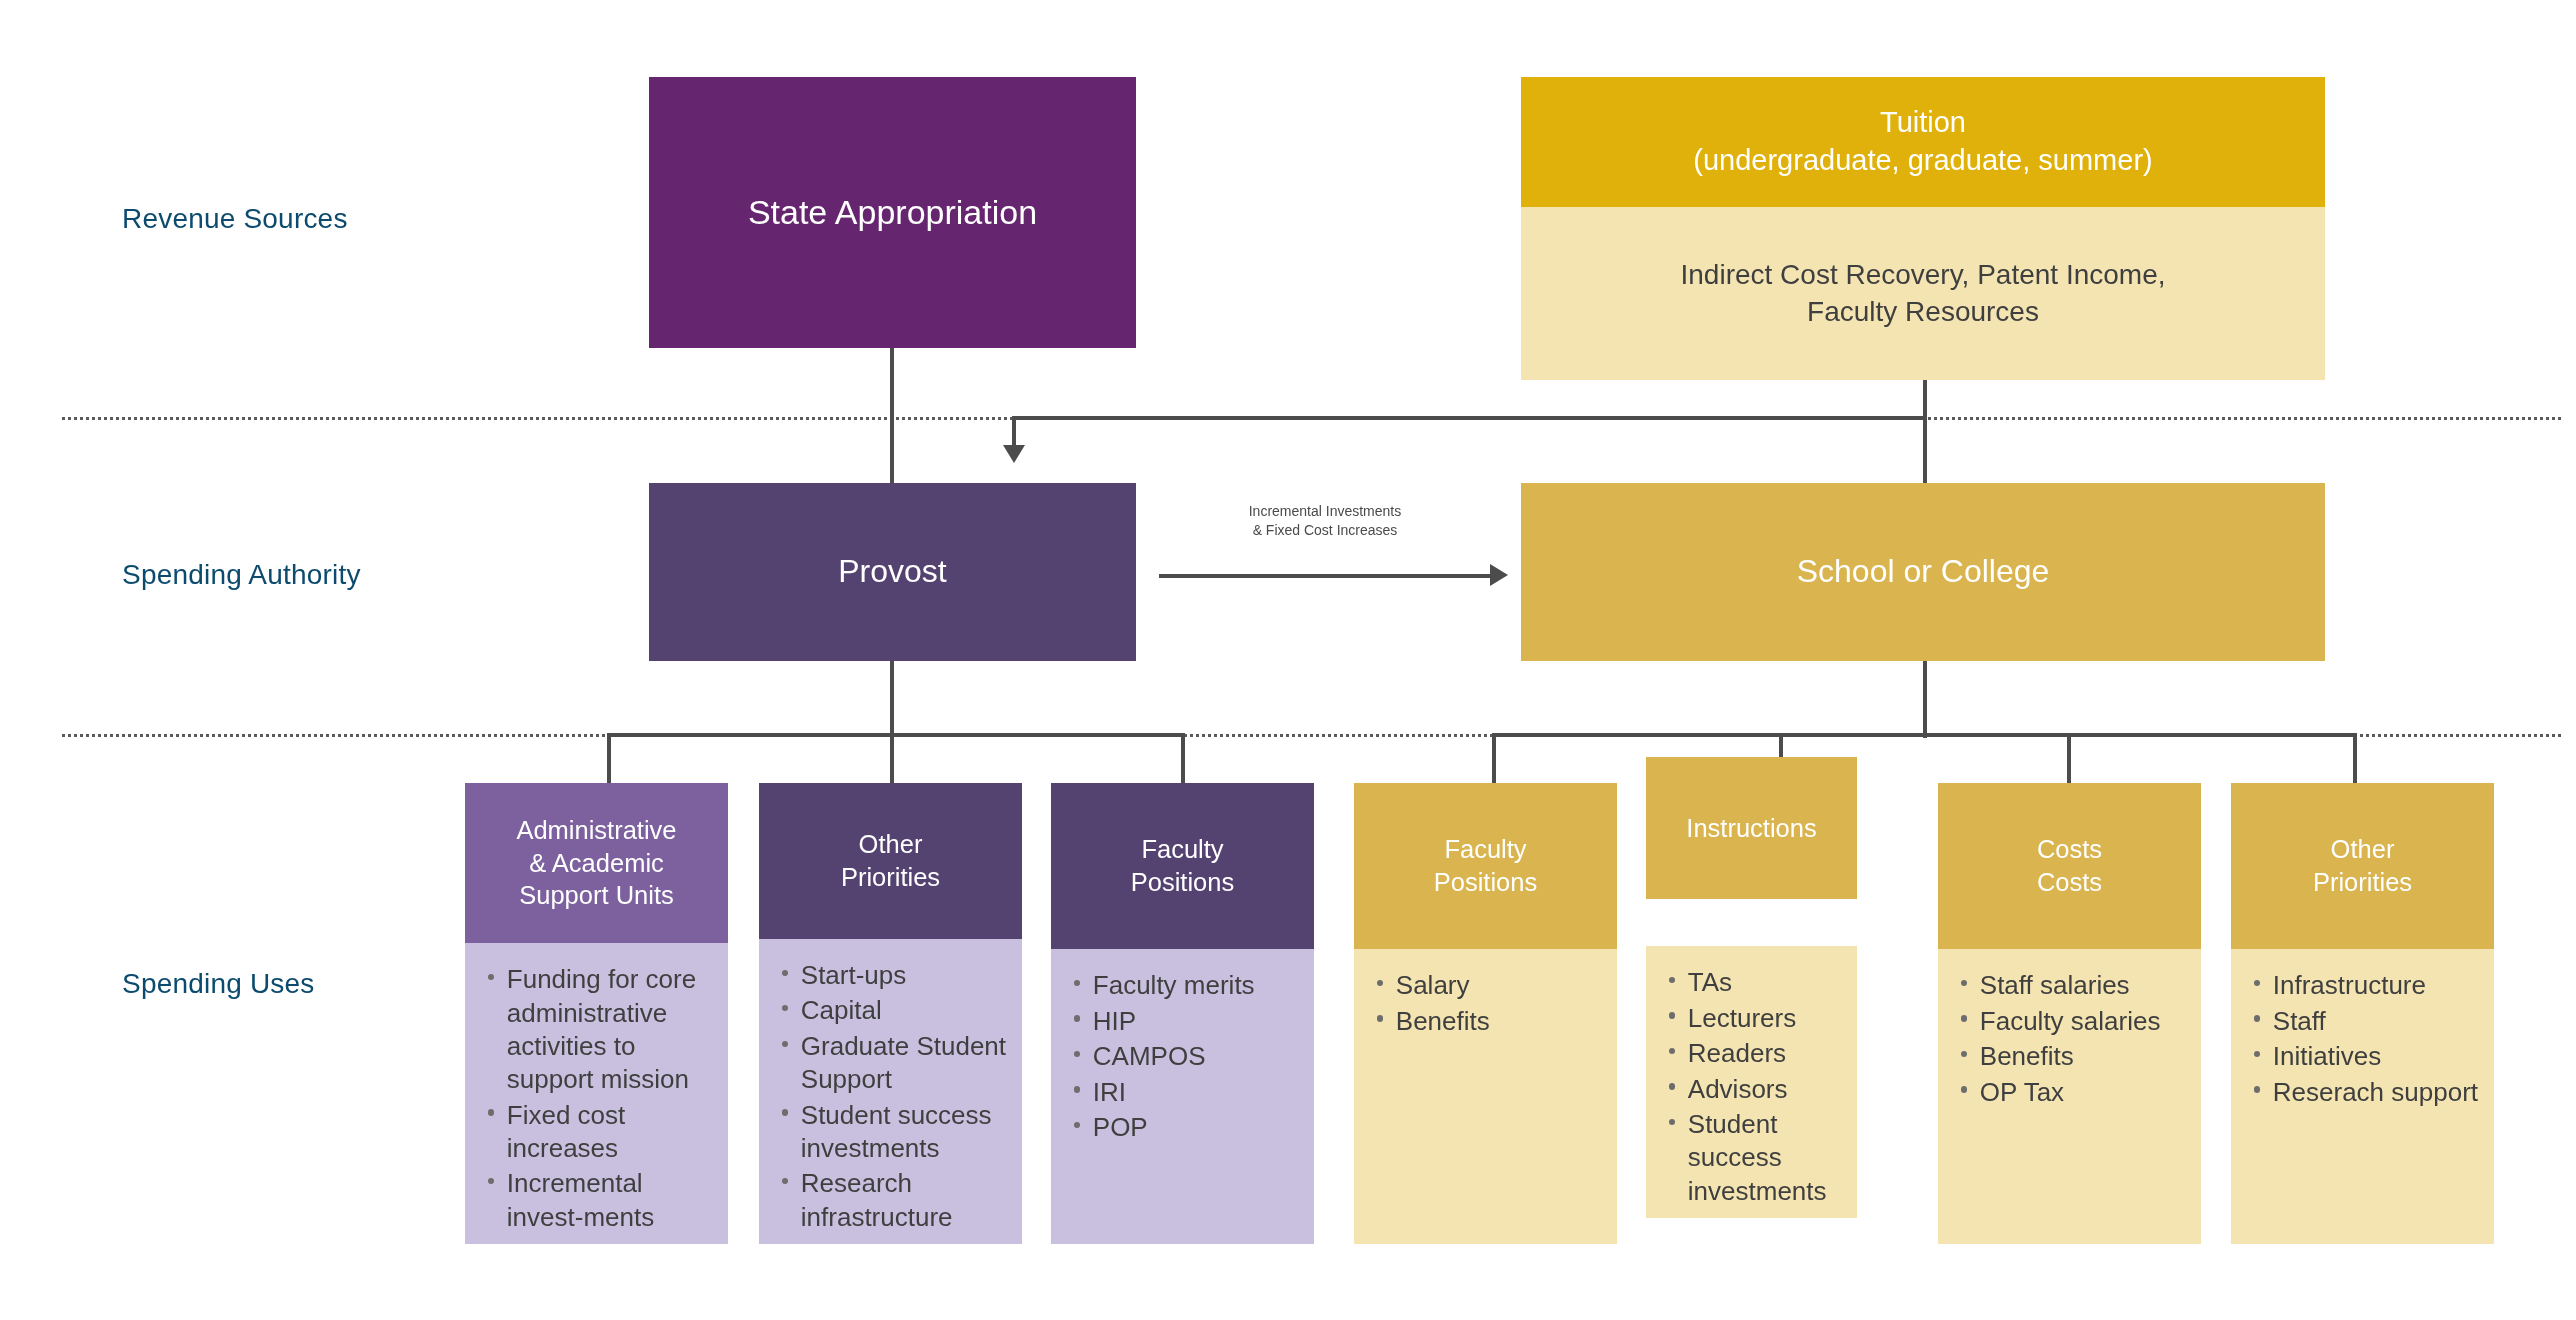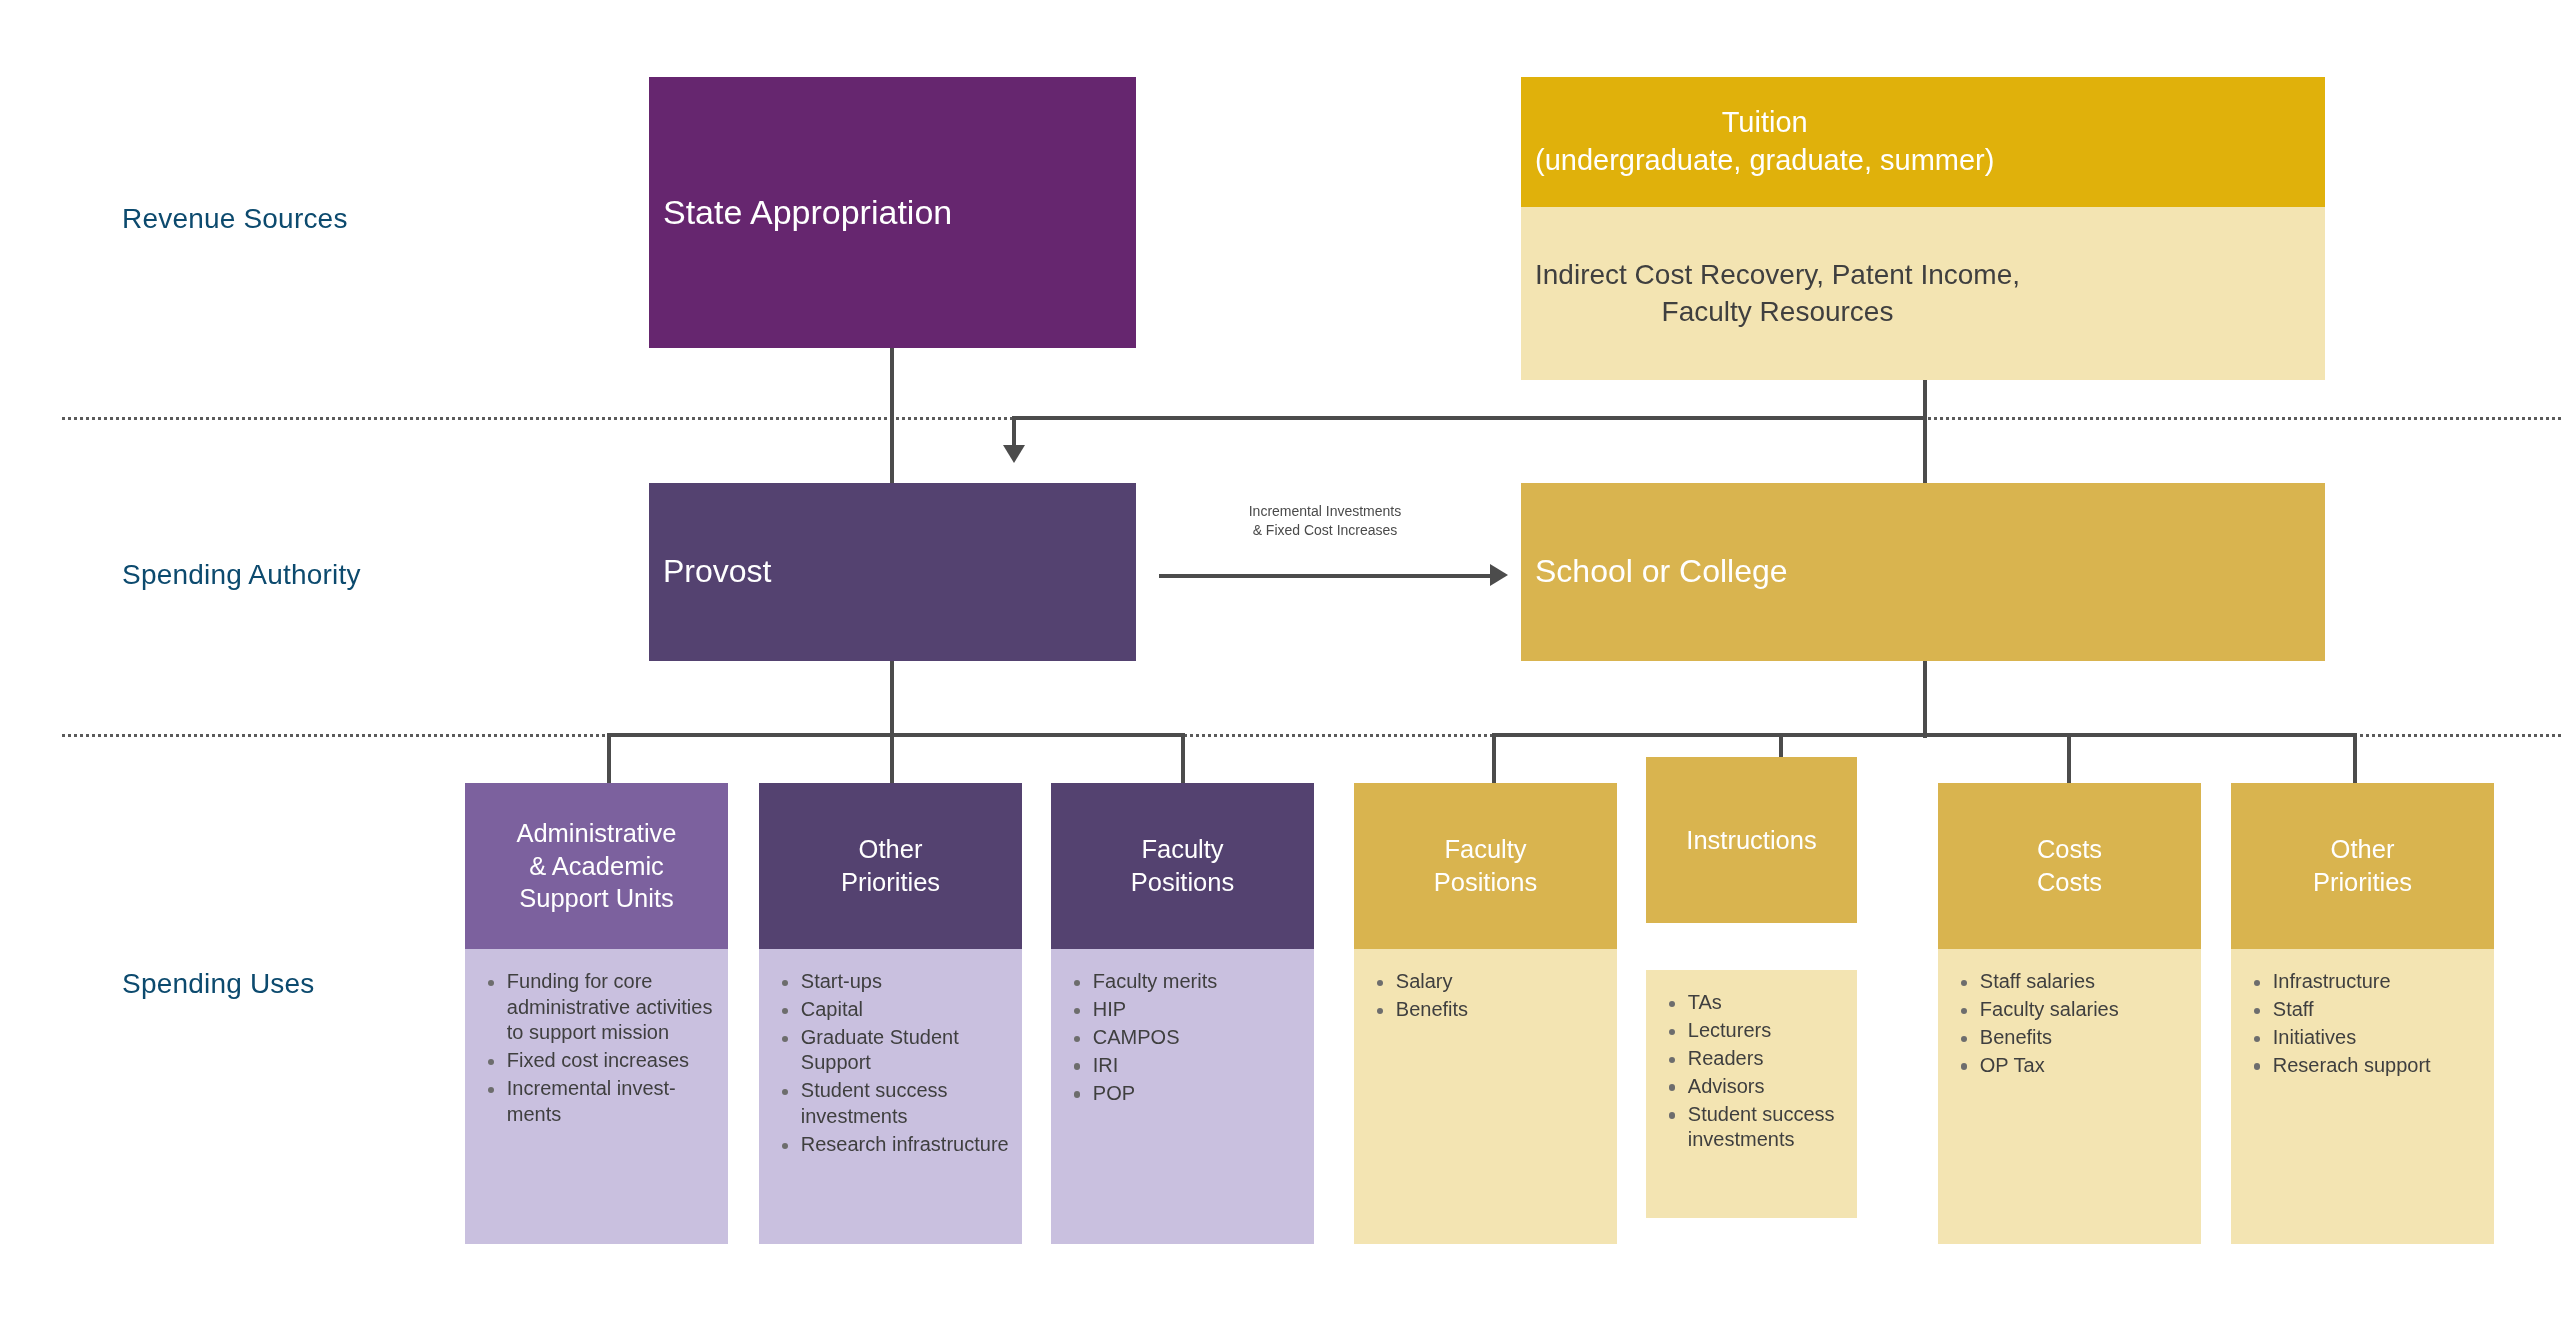--- a/index.html
+++ b/index.html
@@ -9,21 +9,21 @@
   .row-label{
     position:absolute;color:#0c4a6e;font-size:28px;letter-spacing:0.2px;
     white-space:nowrap;font-weight:400;margin-top:6px;
   }
 
   .divider{
     position:absolute;left:62px;right:15.5px;height:0;
     border-top:3.1px dotted #5a5a5a;
   }
 
-  .box{position:absolute;box-sizing:border-box;display:flex;align-items:center;text-align:center;}
+  .box{position:absolute;box-sizing:border-box;display:flex;align-items:center;justify-content:center;text-align:center;}
   .box .txt{color:#ffffff;font-size:31px;line-height:1.22;font-weight:400;padding:0 14px;}
 
   
   #state-approp{background:#66266F;}
   #state-approp .txt{font-size:34px;}
   #tuition{background:#E0B10B;}
   #tuition .txt{font-size:29px;line-height:1.3;}
   #indirect{background:#F3E4B2;}
   #indirect .txt{color:#3f3f3f;font-size:28px;line-height:1.3;}
 
@@ -36,21 +36,21 @@
   
   .card{position:absolute;box-sizing:border-box;display:flex;flex-direction:column;}
   .card .head{
     display:flex;align-items:center;justify-content:center;text-align:center;
     color:#fff;font-size:25.5px;line-height:1.28;padding:4.6px 7.7px;box-sizing:border-box;
   }
   .card .body{flex:1;box-sizing:border-box;padding:20px 12.4px 7.7px 10.8px;}
   .card ul{margin:0;padding:0;list-style:none;}
   .card li{
     position:relative;padding-left:31px;margin-bottom:2.3px;
-    font-size:20px;line-height:1.28;color:#3f3f3f;
+    font-size:26px;line-height:1.28;color:#3f3f3f;
   }
   .card li::before{
     content:"";position:absolute;left:12.4px;top:10.8px;
     width:6.2px;height:6.2px;border-radius:50%;background:#6d6d6d;
   }
 
   .pu-head-light{background:#7C619E;}
   .pu-head-dark{background:#544270;}
   .pu-body{background:#C9C0DF;}
   .gd-head{background:#D9B44F;}

